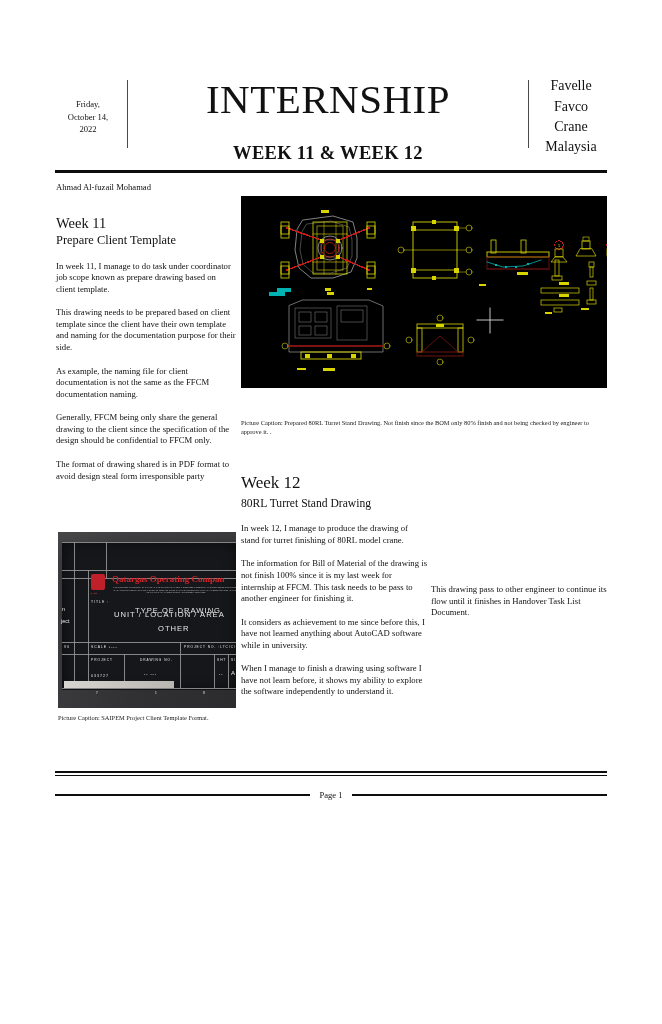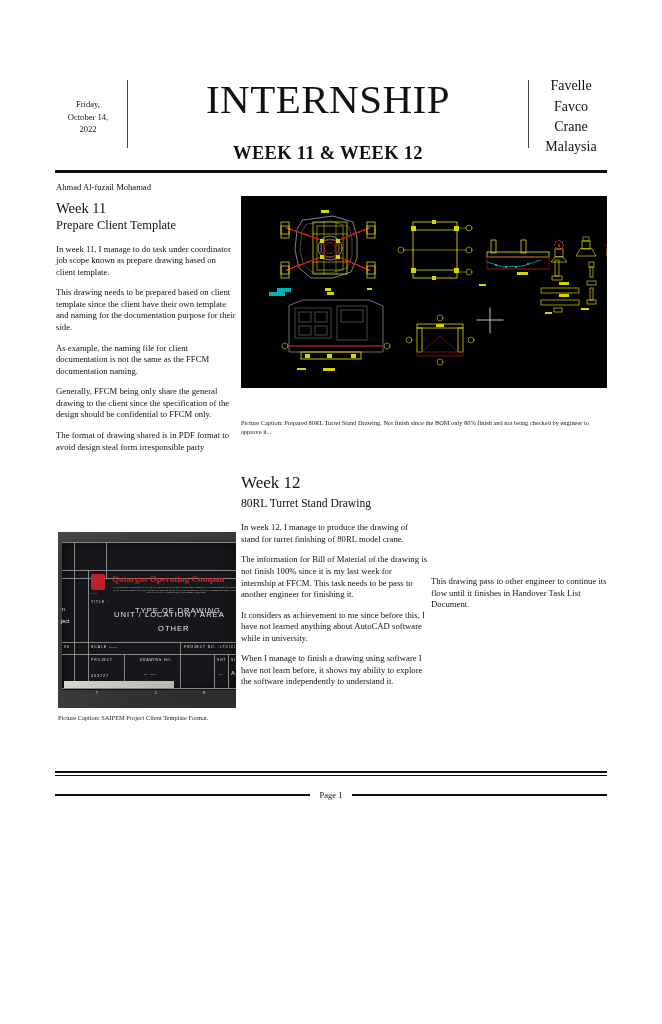--- a/index.html
+++ b/index.html
@@ -140,33 +140,33 @@
 
   .col-left {
     position: absolute;
     left: 56px;
     top: 198px;
     width: 180px;
   }
   .heading-week {
     font-size: 14.5px;
     line-height: 1.25;
-    margin: 1px 0 1px 0;
+    margin: 16px 0 1px 0;
     font-weight: 400;
   }
   .heading-sub {
     font-size: 12.4px;
     line-height: 1.25;
     margin: 0 0 10px 0;
     font-weight: 400;
   }
   .para {
     font-size: 8.7px;
     line-height: 1.33;
-    margin: 4px 0 9px 0;
+    margin: 12px 0 9px 0;
     text-align: left;
   }
 
   
   .cad-figure {
     position: absolute;
     left: 241px;
     top: 196px;
     width: 366px;
     height: 192px;

